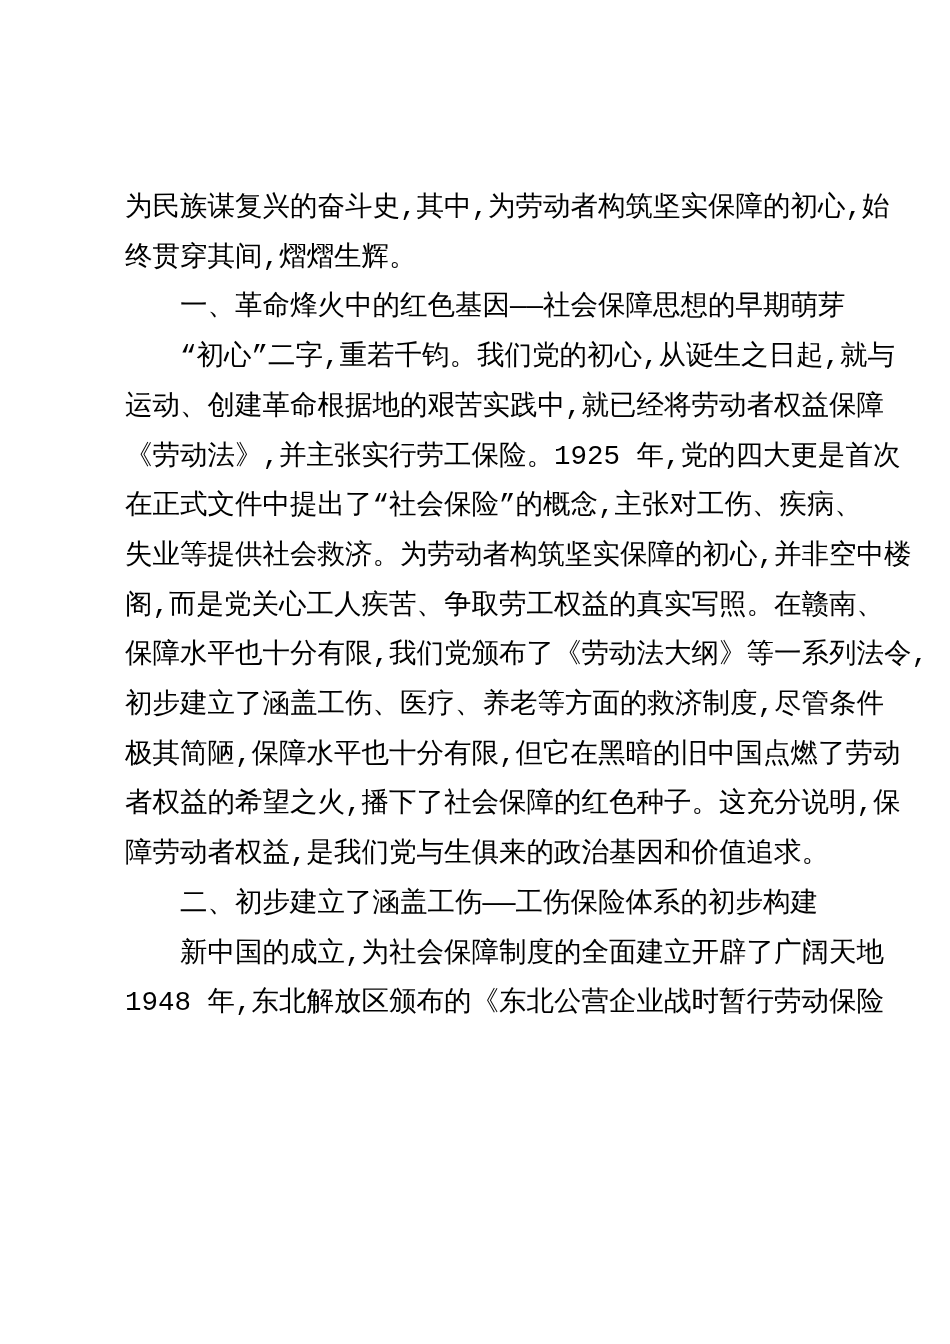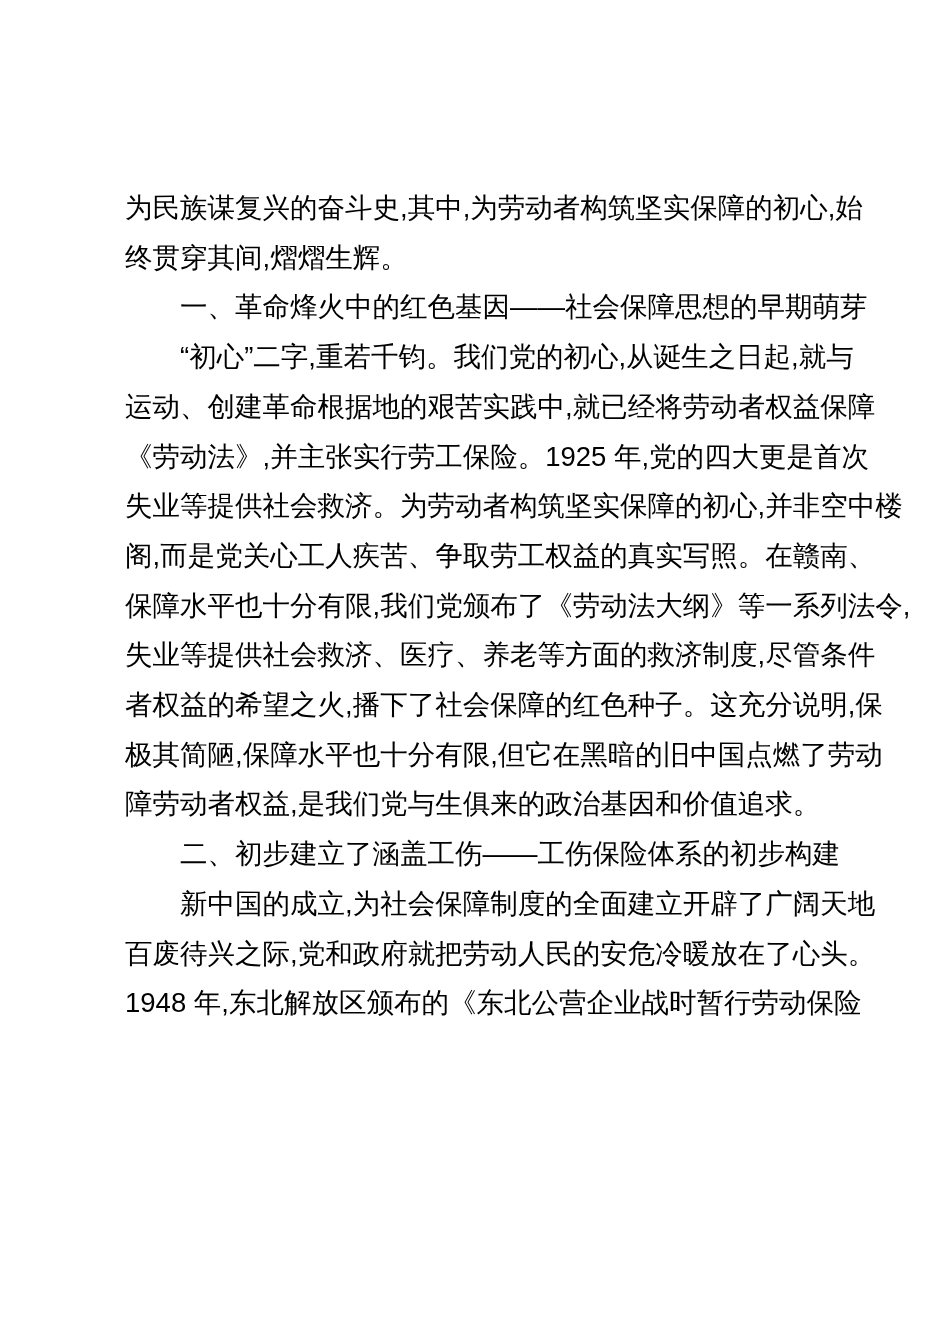--- a/index.html
+++ b/index.html
@@ -13,45 +13,45 @@
       overflow: hidden;
     }
     .page {
       box-sizing: border-box;
       width: 950px;
       height: 1344px;
       background: #ffffff;
       padding: 183px 100px 0 125px;
     }
     .line {
-      font-family: Liberation Sans, sans-serif;
+      font-family: Liberation Mono, monospace;
       font-size: 27.5px;
       line-height: 49.7px;
       color: #000000;
       white-space: nowrap;
       letter-spacing: 0;
     }
     .indent {
       text-indent: 55px;
     }
   </style>
 </head>
 <body>
 
 <div class="page">
   <div class="line">为民族谋复兴的奋斗史,其中,为劳动者构筑坚实保障的初心,始</div>
   <div class="line">终贯穿其间,熠熠生辉。</div>
   <div class="line indent">一、革命烽火中的红色基因——社会保障思想的早期萌芽</div>
   <div class="line indent">“初心”二字,重若千钧。我们党的初心,从诞生之日起,就与</div>
   <div class="line">运动、创建革命根据地的艰苦实践中,就已经将劳动者权益保障</div>
   <div class="line">《劳动法》,并主张实行劳工保险。1925 年,党的四大更是首次</div>
+  <div class="line">在正式文件中提出了“社会保险”的概念,主张对工伤、疾病、</div>
   <div class="line">失业等提供社会救济。为劳动者构筑坚实保障的初心,并非空中楼</div>
   <div class="line">阁,而是党关心工人疾苦、争取劳工权益的真实写照。在赣南、</div>
   <div class="line">保障水平也十分有限,我们党颁布了《劳动法大纲》等一系列法令,</div>
-  <div class="line">失业等提供社会救济、医疗、养老等方面的救济制度,尽管条件</div>
+  <div class="line">初步建立了涵盖工伤、医疗、养老等方面的救济制度,尽管条件</div>
+  <div class="line">极其简陋,保障水平也十分有限,但它在黑暗的旧中国点燃了劳动</div>
   <div class="line">者权益的希望之火,播下了社会保障的红色种子。这充分说明,保</div>
-  <div class="line">极其简陋,保障水平也十分有限,但它在黑暗的旧中国点燃了劳动</div>
   <div class="line">障劳动者权益,是我们党与生俱来的政治基因和价值追求。</div>
   <div class="line indent">二、初步建立了涵盖工伤——工伤保险体系的初步构建</div>
   <div class="line indent">新中国的成立,为社会保障制度的全面建立开辟了广阔天地</div>
-  <div class="line">百废待兴之际,党和政府就把劳动人民的安危冷暖放在了心头。</div>
   <div class="line">1948 年,东北解放区颁布的《东北公营企业战时暂行劳动保险</div>
 </div>
 
 </body></html>

